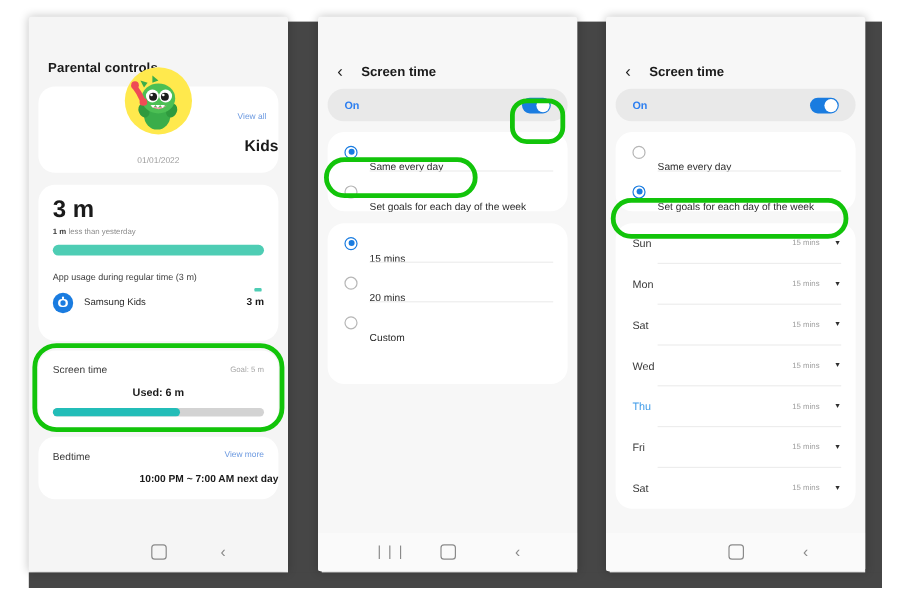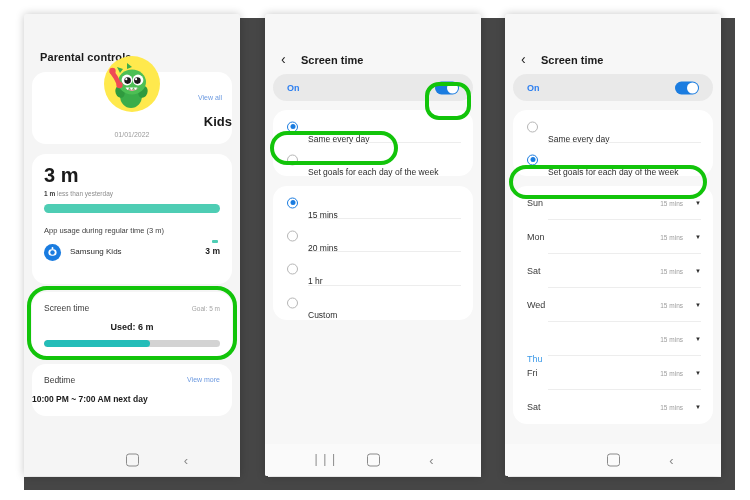--- a/index.html
+++ b/index.html
@@ -108,21 +108,21 @@
   }
   .st-track{
     position:absolute;left:12px;right:12px;top:48px;height:7px;
     border-radius:4px;background:#d3d3d3;overflow:hidden;
   }
   .st-fill{position:absolute;left:0;top:0;bottom:0;background:#23bdb8;border-radius:4px;}
   #c-bedtime{top:350px;height:52px;}
   .bt-label{position:absolute;left:12px;top:11px;font-size:8.5px;color:#3a3a3a;}
   .bt-more{position:absolute;right:12px;top:12px;font-size:7px;color:#6d9ae0;}
   .bt-time{
-    position:absolute;left:0;right:0;top:30px;text-align:left;
+    position:absolute;left:0;right:0;top:30px;text-align:right;
     font-size:8.5px;font-weight:bold;color:#1a1a1a;
   }
 
   
   .navbar{position:absolute;left:0;right:0;bottom:0;height:32px;background:#f5f5f5;}
   .navbar.white{background:#fafafa;}
   .nav-ico{position:absolute;top:50%;transform:translateY(-50%);color:#8a8a8a;}
   .nav-recents{font-size:12px;letter-spacing:1.6px;font-family:"Liberation Mono",monospace;}
   .nav-home{
     width:11px;height:11px;border:1.4px solid #8a8a8a;border-radius:3px;
@@ -177,21 +177,21 @@
     font-size:8.5px;color:#2b2b2b;margin-top:12px;
   }
   .divline{position:absolute;left:35px;right:12px;height:1px;background:#ededed;bottom:0;}
 
   
   .dayrow{position:relative;height:34px;text-align:center;}
   .dayrow .dlbl{
     position:absolute;left:14px;top:50%;transform:translateY(-50%);
     font-size:9px;color:#3a3a3a;
   }
-  .dayrow .dlbl.hl{color:#3d9ae8;margin-top:20px;}
+  .dayrow .dlbl.hl{color:#3d9ae8;}
   .dayrow .dval{
     position:absolute;right:30px;top:50%;transform:translateY(-50%);
     font-size:6.5px;color:#9c9c9c;
   }
   .dayrow .dcar{
     position:absolute;right:12px;top:50%;transform:translateY(-50%);
     font-size:6px;color:#2f2f2f;
   }
 
   
@@ -331,25 +331,20 @@
         <div class="rlbl t">15 mins</div>
         <div class="divline"></div>
       </div>
       <div class="rrow" style="height:33px;">
         <div class="rad"></div>
         <div class="rlbl t">20 mins</div>
         <div class="divline"></div>
       </div>
       <div class="rrow" style="height:34px;">
         <div class="rad"></div>
-        <div class="rlbl t">1 hr</div>
-        <div class="divline"></div>
-      </div>
-      <div class="rrow" style="height:34px;">
-        <div class="rad"></div>
         <div class="rlbl t">Custom</div>
       </div>
     </div>
 
     <div class="navbar white">
       <div class="nav-ico nav-recents" style="left:22%;">|||</div>
       <div class="nav-ico nav-home" style="left:50%;margin-left:-6px;"></div>
       <div class="nav-ico nav-back" style="left:76%;">‹</div>
     </div>
   </div>

